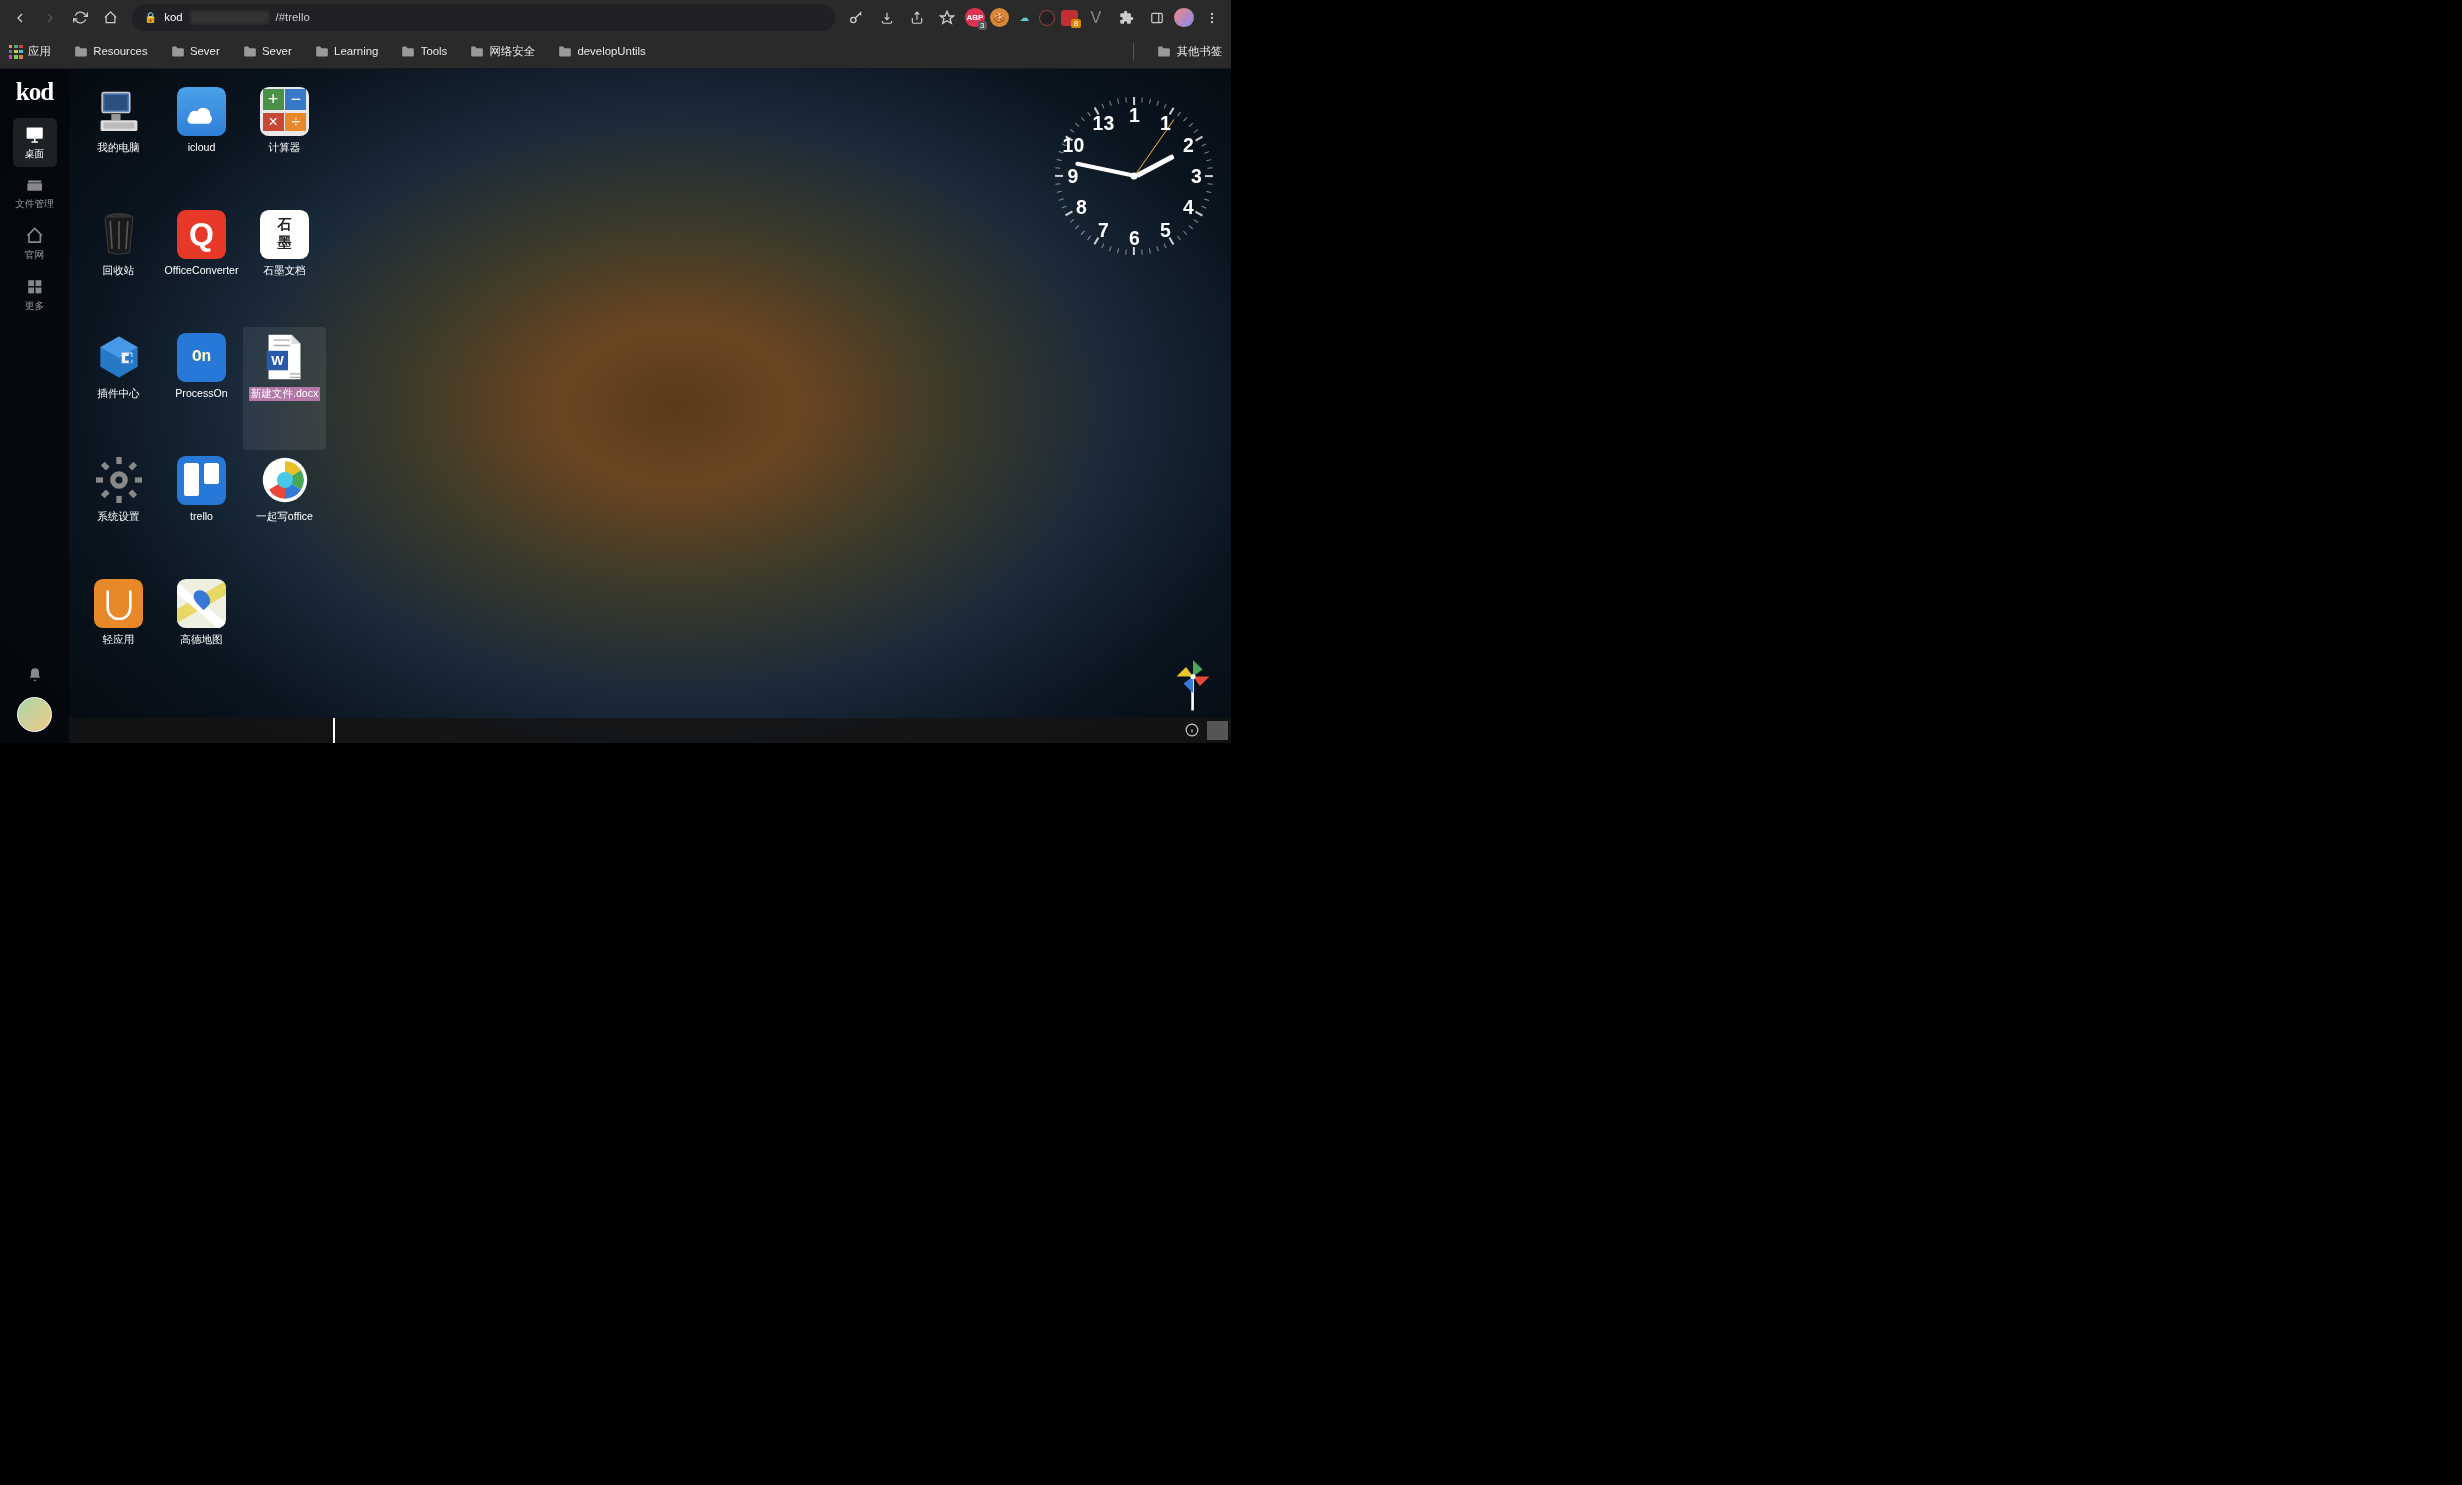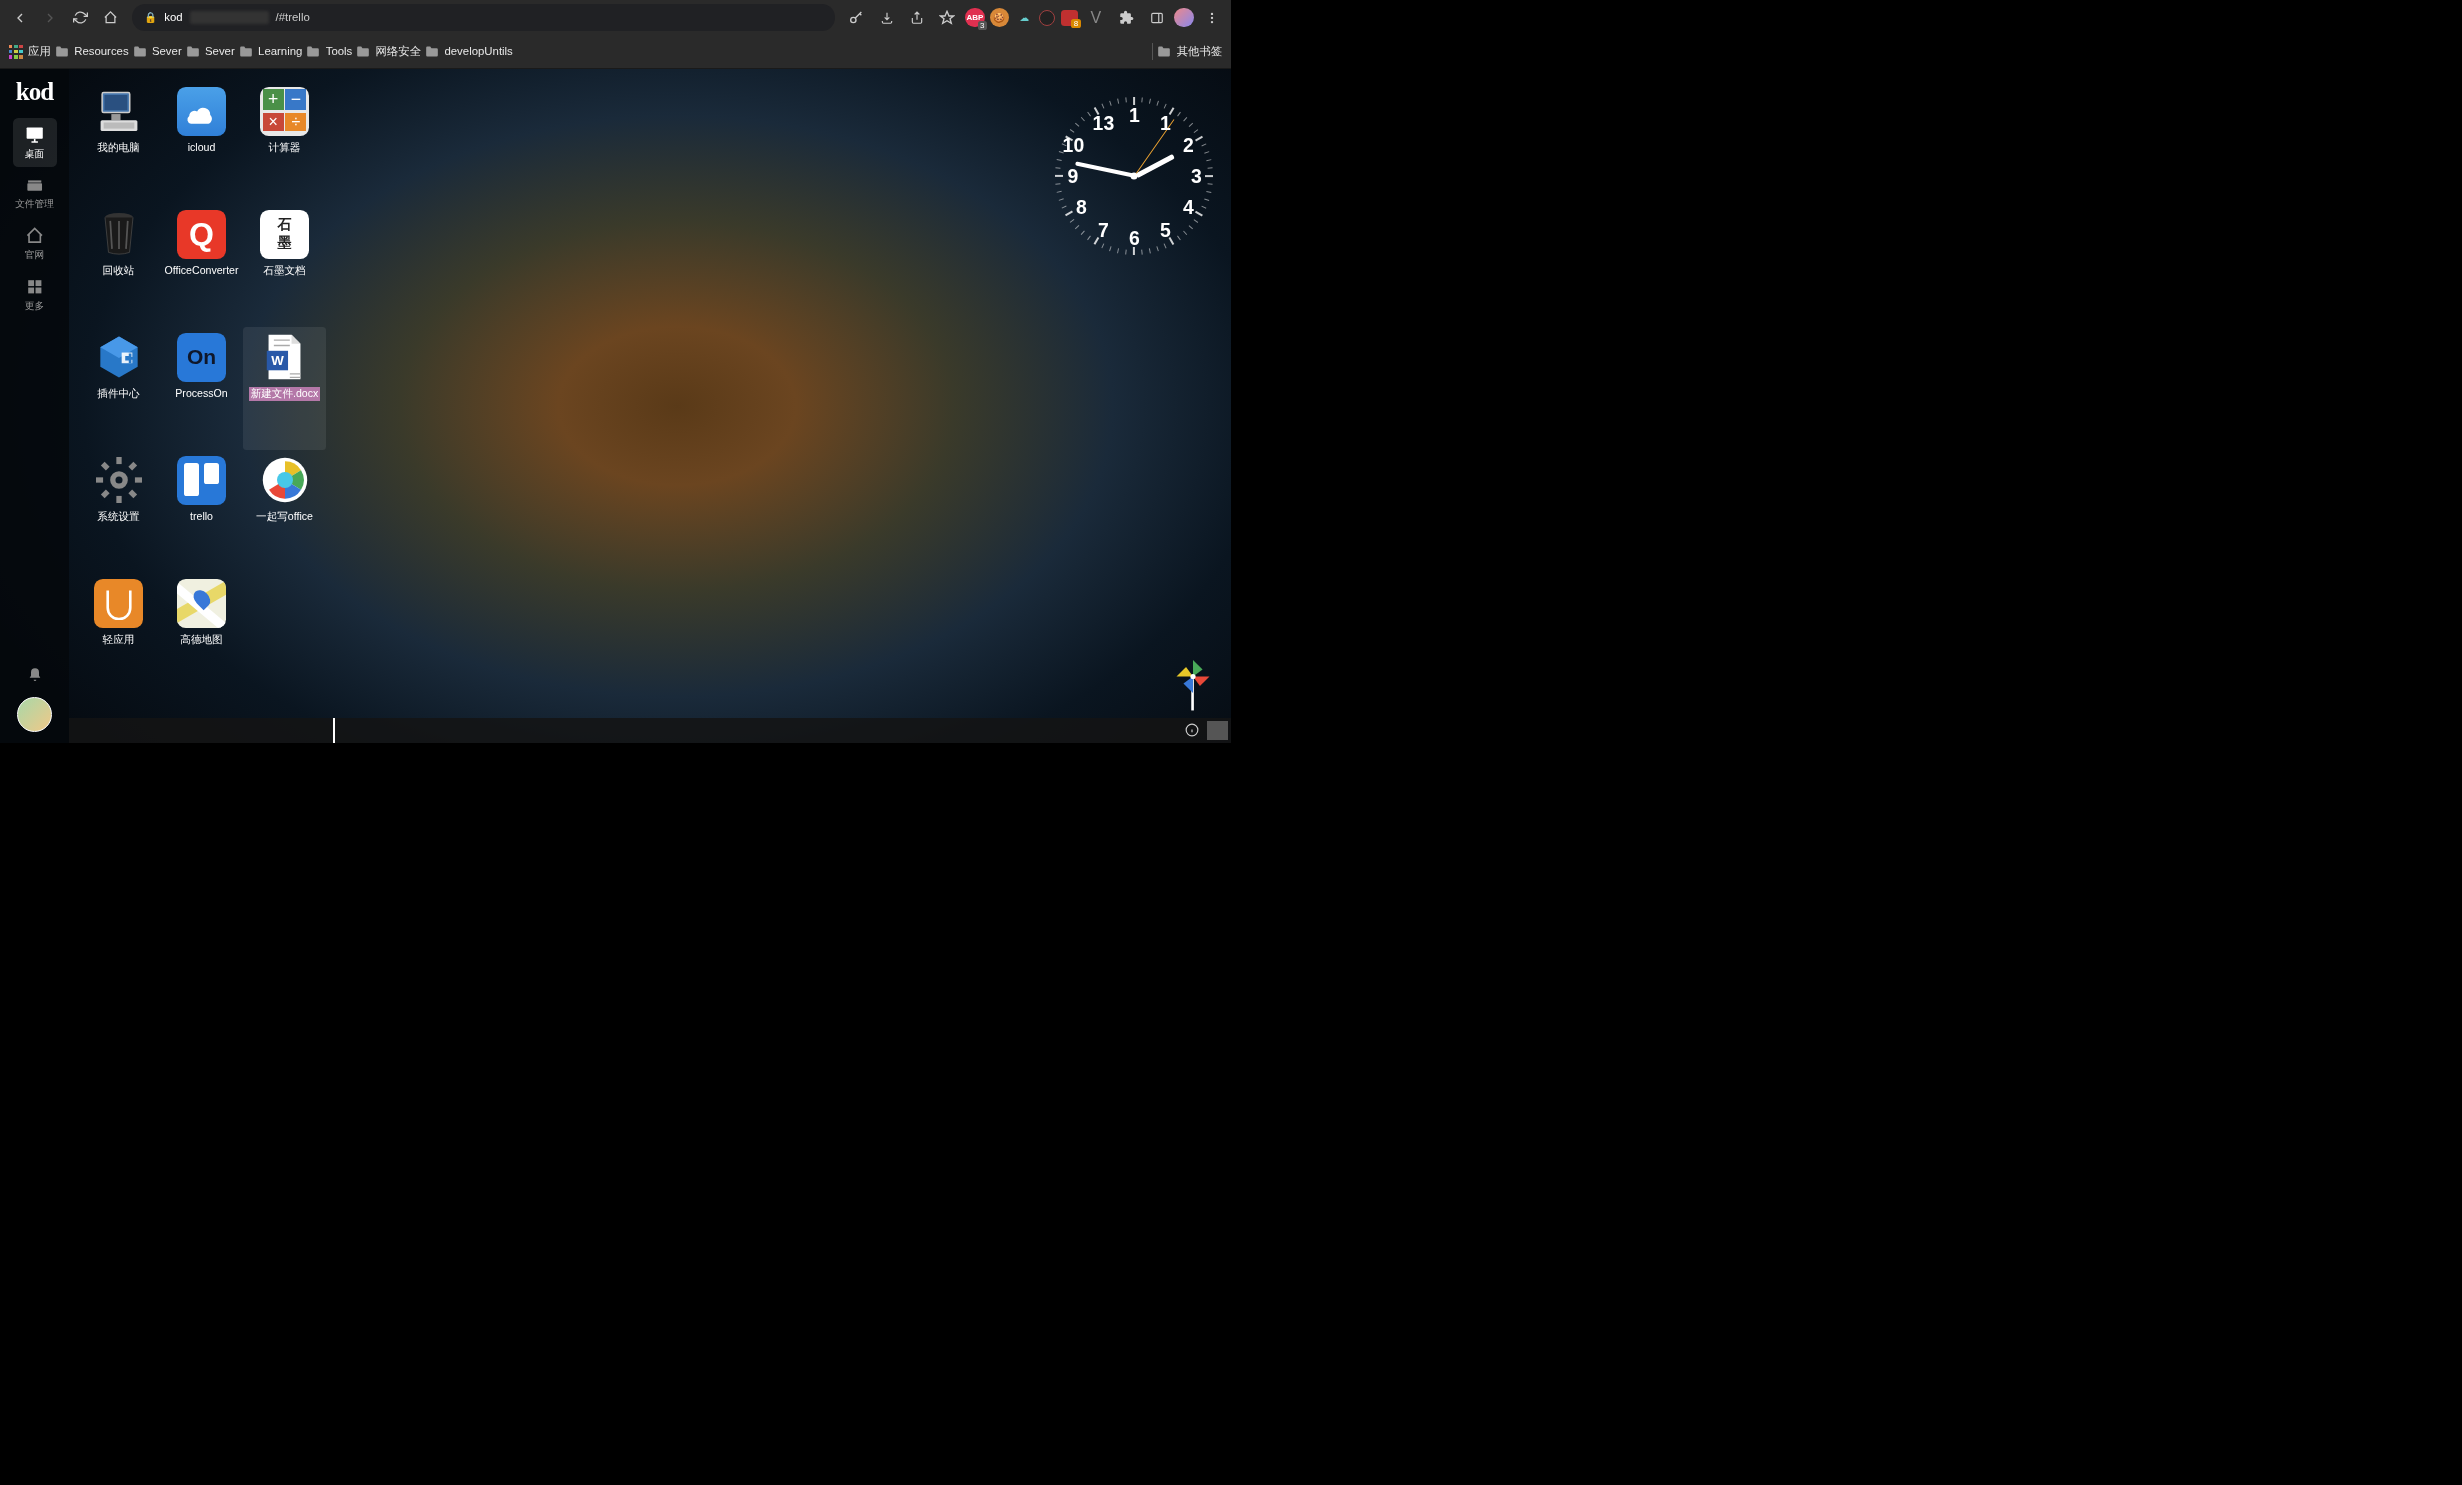--- a/index.html
+++ b/index.html
@@ -8,21 +8,21 @@
 .topbar{height:35px;display:flex;align-items:center;padding:0 7px;gap:5.3px}
 .nav-btn{width:25px;height:25px;display:flex;align-items:center;justify-content:center;color:#aaa;border-radius:50%}
 .nav-btn.disabled{color:#555}
 .url-bar{flex:1;height:26.4px;background:#202124;border-radius:13.2px;display:flex;align-items:center;padding:0 12.3px;color:#ccc;gap:7px;margin:0 3.5px}
 .url-bar .lock{font-size:10.6px}
 .url-bar .host{color:#fff}
 .url-bar .blur{width:79px;height:12.3px;background:#333;border-radius:2.6px;filter:blur(1.8px)}
 .ext{width:19.4px;height:19.4px;border-radius:50%;display:flex;align-items:center;justify-content:center;font-size:9.7px}
 .badge{position:absolute;bottom:-2.6px;right:-2.6px;background:#555;color:#fff;font-size:8px;padding:0 2.6px;border-radius:2.6px}
 .ext-wrap{position:relative}
-.bookbar{height:33px;display:flex;align-items:center;padding:0 8.8px;gap:4px;color:#e8e8e8}
+.bookbar{height:33px;display:flex;align-items:center;padding:0 8.8px;gap:23px;color:#e8e8e8}
 .bm{display:flex;align-items:center;gap:5.3px;font-size:11.4px}
 .bm .ficon{width:14px;height:12.3px;color:#aaa}
 .apps-icon{width:14px;height:14px;display:grid;grid-template-columns:repeat(3,3.5px);grid-template-rows:repeat(3,3.5px);gap:1.8px}
 .apps-icon span{width:3.5px;height:3.5px}
 .spacer{flex:1}
 .desktop{position:relative;width:100%;height:674px;background:radial-gradient(ellipse 792px 528px at 55% 50%,#5a3a18 0%,#6b4520 15%,#3a3a2a 35%,#1a2a3a 55%,#0a1520 75%,#050a10 100%)}
 .sidebar{position:absolute;left:0;top:0;width:69px;height:100%;background:rgba(5,8,12,0.85);display:flex;flex-direction:column;align-items:center;padding-top:8.8px}
 .logo{font-family:Georgia,serif;font-size:25px;font-weight:bold;color:#fff;margin-bottom:12.3px;letter-spacing:-0.9px}
 .sb-item{width:44px;height:49px;display:flex;flex-direction:column;align-items:center;justify-content:center;gap:3.5px;color:#999;font-size:9.7px;border-radius:5.3px;margin-bottom:1.8px}
 .sb-item.active{background:rgba(255,255,255,0.1);color:#fff}
@@ -312,21 +312,21 @@
           <svg width="48" height="48" viewBox="0 0 54 54">
             <path d="M27 4 L48 16 L48 38 L27 50 L6 38 L6 16 Z" fill="#2878c8"></path>
             <path d="M27 4 L48 16 L27 28 L6 16 Z" fill="#4898e8"></path>
             <rect x="30" y="22" width="12" height="12" fill="#fff" opacity="0.9"></rect>
             <path d="M34 26 h4 v-3 h3 v4 h3 v3 h-3 v4 h-3 v-3 h-4 z" fill="#2878c8"></path>
           </svg>
         </div>
         <span class="label">插件中心</span>
       </div>
     <div class="dicon">
-        <div class="box" style="background:#2878d8;color:#0f172a;font-size:21px;font-weight:bold;font-family:Liberation Sans, sans-serif">On</div>
+        <div class="box" style="background:#2878d8;color:#fef9c3;font-size:16px;font-weight:bold;font-family:Liberation Mono, monospace">On</div>
         <span class="label">ProcessOn</span>
       </div>
     <div class="dicon selected">
         <div class="box" style="background:none">
           <svg width="39" height="48" viewBox="0 0 44 54" style="font-size:28px">
             <path d="M4 2 h26 l10 10 v40 h-36 z" fill="#fff"></path>
             <path d="M30 2 v10 h10" fill="#ddd"></path>
             <rect x="2" y="20" width="24" height="22" fill="#2858a8"></rect>
             <text x="14" y="36" fill="#fff" font-size="15" font-weight="bold" text-anchor="middle" font-family="Arial">W</text>
             <path d="M10 8 h18 M10 14 h18 M28 46 h12 M28 50 h12" stroke="#aaa" stroke-width="1.5"></path>

